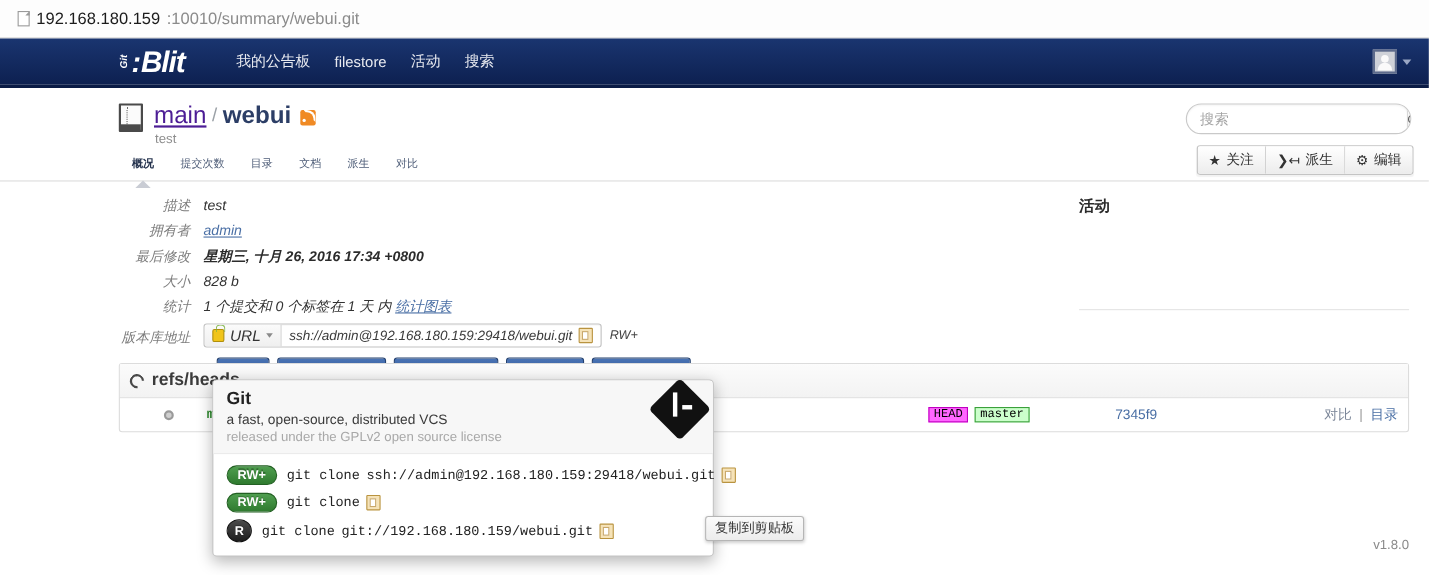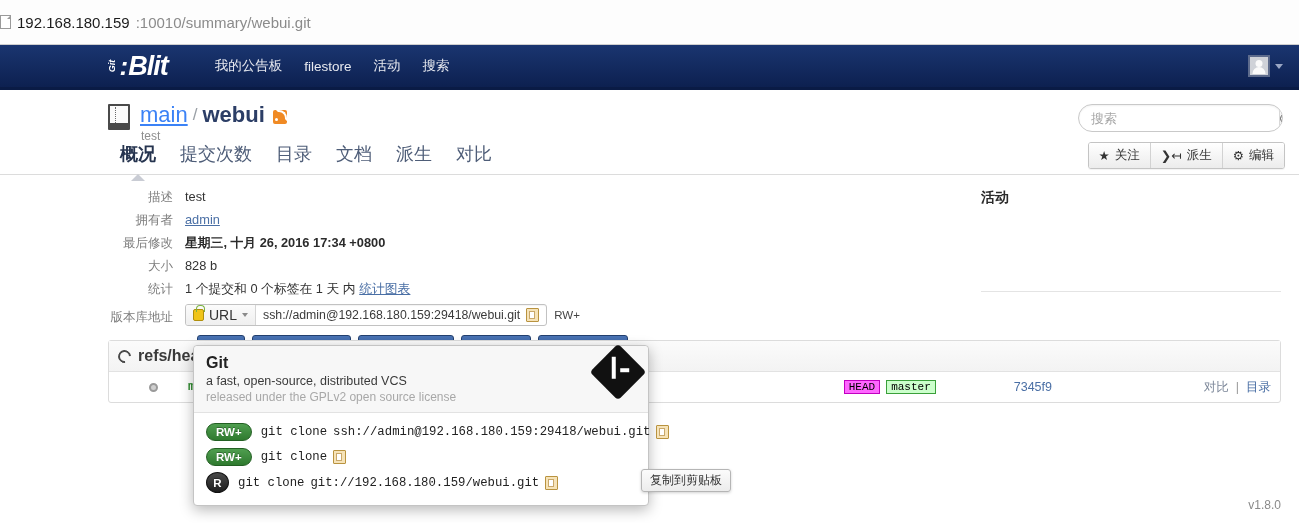--- a/index.html
+++ b/index.html
@@ -7,22 +7,22 @@
   body {
     width:1299px; height:523px;
     background:#ffffff;
     font-family:"Liberation Sans", sans-serif;
     font-size:13px; color:#333;
     overflow:hidden; position:relative;
   }
 
   
   .urlbar{
-    height:45px; background:#fdfdfd; border-bottom:1px solid #cfcfcf;
-    display:flex; align-items:center; padding:0 0; gap:6px;
+    height:35px; background:#fdfdfd; border-bottom:1px solid #cfcfcf;
+    display:flex; align-items:center; padding:0 16px; gap:6px;
   }
   .urlbar .pageicon{
     width:11px; height:14px; border:1px solid #9a9a9a; background:#fff;
     position:relative; flex:none;
   }
   .urlbar .pageicon:after{
     content:""; position:absolute; right:-1px; top:-1px;
     border-width:0 0 4px 4px; border-style:solid;
     border-color:transparent transparent #9a9a9a transparent;
   }
@@ -92,21 +92,21 @@
   .bookicon:before{
     content:"";position:absolute;left:2px;top:1px;bottom:1px;width:3px;
     border-right:1px dotted #6b6b6b;
   }
   .bookicon:after{
     content:"";position:absolute;left:0;right:0;bottom:-2px;height:7px;
     background:#4a4a4a;
   }
   .repotitle{ display:flex; flex-direction:column; }
   .repotitle .line1{ display:flex; align-items:center; gap:5px; }
-  .repoproject{ font-size:22px; color:#3b82f6; }
+  .repoproject{ font-size:22px; color:#4c1d95; }
   .reposlash{ font-size:17px; color:#9aa0a6; }
   .reponame{ font-size:22px; font-weight:bold; color:#2c3e66; }
   .rssicon{
     width:14px;height:14px;background:#f08a24;border-radius:2px;position:relative;
     margin-left:3px; margin-top:3px;
   }
   .rssicon:before{
     content:"";position:absolute;left:2.5px;bottom:2.5px;width:3px;height:3px;
     border-radius:50%;background:#fff;
   }
@@ -141,21 +141,21 @@
     content:"";position:absolute;right:-4px;bottom:-3px;width:6px;height:1.6px;
     background:#555;transform:rotate(45deg);
   }
 
   
   .tabrow{
     border-bottom:1px solid #dcdcdc; height:33px; position:relative;
     display:flex; align-items:flex-end; padding-left:108px;
   }
   .tab{
-    padding:0 12px 8px 12px; font-size:18px; color:#4e5d78;
+    padding:0 12px 8px 12px; font-size:10px; color:#4e5d78;
     text-decoration:none; position:relative;margin-top:28px;
   }
   .tab.active{ color:#26344f; font-weight:bold; }
   .tab.active:after{
     content:"";position:absolute;left:50%;bottom:-7px;transform:translateX(-50%);
     border-left:7px solid transparent;border-right:7px solid transparent;
     border-bottom:7px solid #c9ccd4;
   }
   .tabbtns{
     position:absolute; right:14px; bottom:5px; display:flex;
@@ -166,21 +166,21 @@
     display:flex;align-items:center;gap:5px;
     padding:4px 10px; font-size:12.5px; color:#333;
     background:linear-gradient(#ffffff,#ececec);
     border-right:1px solid #d2d2d2; cursor:pointer; white-space:nowrap;
   }
   .tabbtn:last-child{ border-right:0; }
 
   
   .content{ position:relative; height:345px; }
   .meta{
-    position:absolute; left:0; top:14px; width:880px;
+    position:absolute; left:0; top:14px; width:880px;font-style:italic;
   }
   .metarow{ display:flex; margin-bottom:6px; align-items:baseline; }
   .metalabel{
     width:185px; text-align:right; padding-right:12px;
     color:#7d7d7d; font-size:12.5px; flex:none;
   }
   .metaval{ font-size:12.8px; color:#333; }
   .metaval.link{ color:#4a6fa5; }
   .metaval.bold{ font-weight:bold; color:#2b2b2b; }
   .inline-link{ color:#4a6fa5; }

